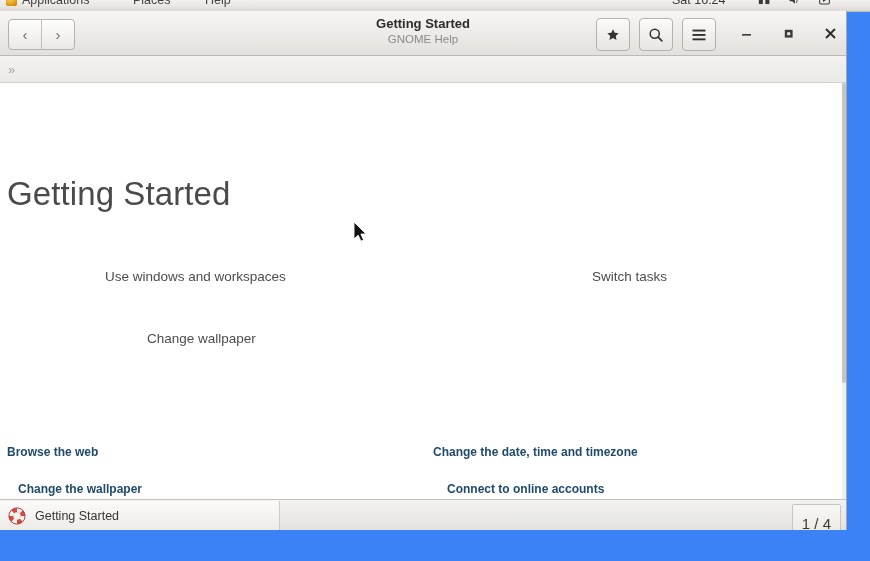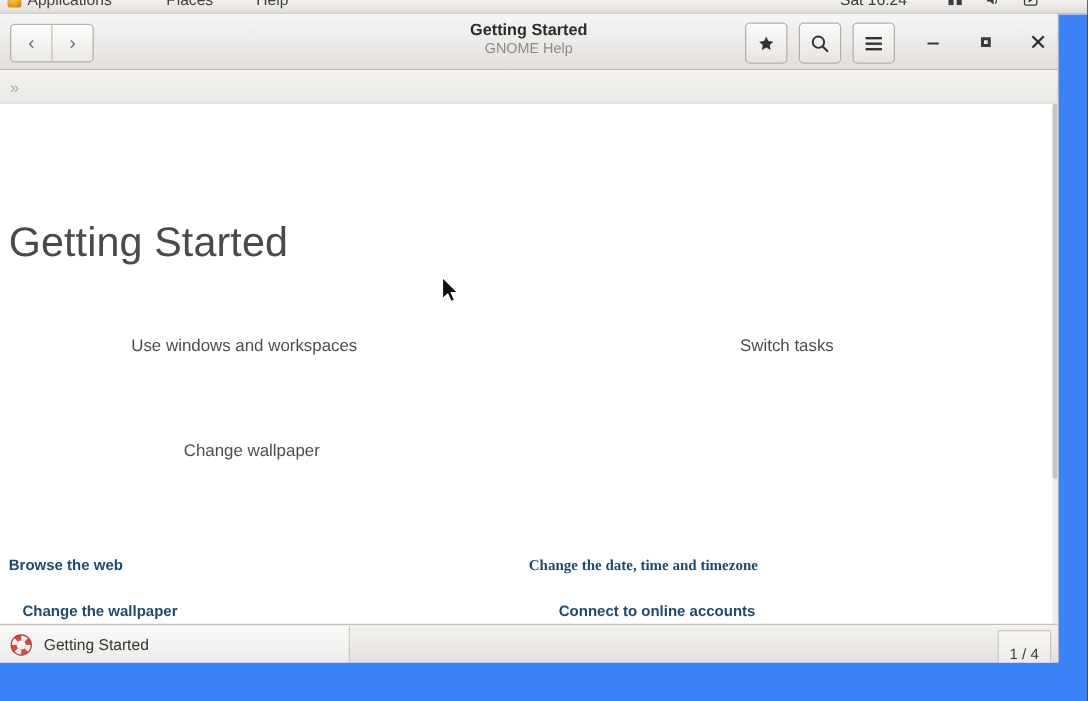--- a/index.html
+++ b/index.html
@@ -295,21 +295,21 @@
     position: absolute;
     right: 6px;
     top: 4px;
     min-width: 40px;
     height: 38px;
     padding: 0 9px;
     box-sizing: border-box;
     display: flex;
     align-items: center;
     justify-content: center;
-    font-size: 12px;
+    font-size: 15px;
     color: #3b3936;
     background: linear-gradient(to bottom, #f8f7f5, #e9e6e3);
     border: 1px solid #c9c6c2;
     border-radius: 2px;
     cursor: default;
   }
 </style>
 </head>
 <body>
 
@@ -397,28 +397,28 @@
     <div id="breadcrumb-bar">
       <span class="crumb-chevron">»</span>
     </div>
 
     <div id="doc">
 
       <div class="page-h1">Getting Started</div>
 
       <div class="media-caption" style="left:105px; top:186px;">Use windows and workspaces</div>
       <div class="media-caption" style="left:592px; top:186px;">Switch tasks</div>
-      <div class="media-caption" style="left:147px; top:270px;">Change wallpaper</div>
+      <div class="media-caption" style="left:147px; top:248px;">Change wallpaper</div>
 
 
       <div class="task-link" style="left:7px; top:362px;">Browse the web</div>
       <div class="task-link" style="left:18px; top:399px;">Change the wallpaper</div>
       <div class="task-link" style="left:7px; top:435px;">Use the system search</div>
 
-      <div class="task-link" style="left:423px; top:362px;font-family:Liberation Serif, serif;">Change the date, time and timezone</div>
+      <div class="task-link" style="left:433px; top:362px;">Change the date, time and timezone</div>
       <div class="task-link" style="left:447px; top:399px;">Connect to online accounts</div>
       <div class="task-link" style="left:433px; top:435px;">Use windows and workspaces</div>
 
       <div id="doc-scroll">
         <div class="thumb"></div>
       </div>
     </div>
 
     <div id="taskbar">
       <div class="tb-item">

